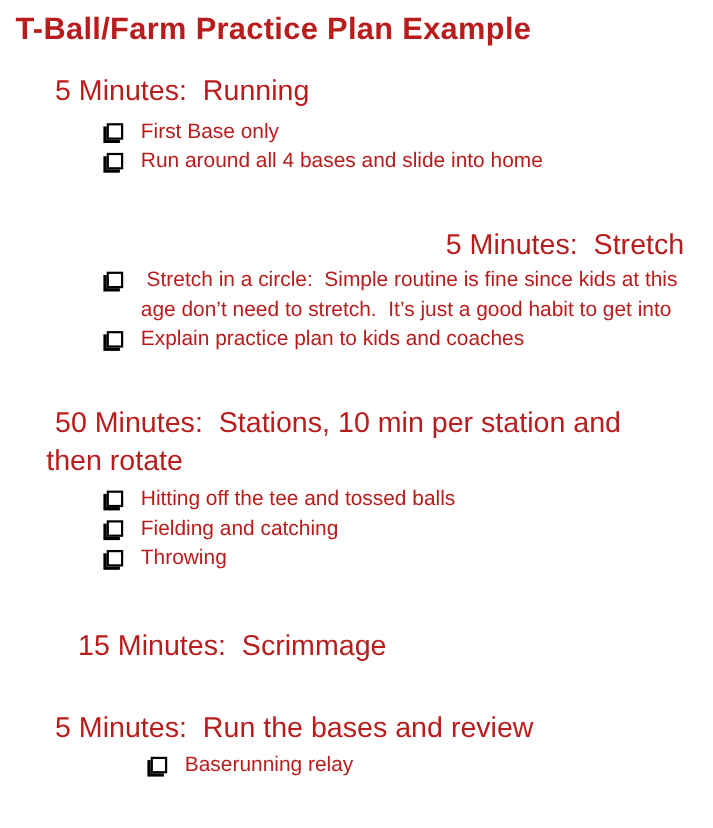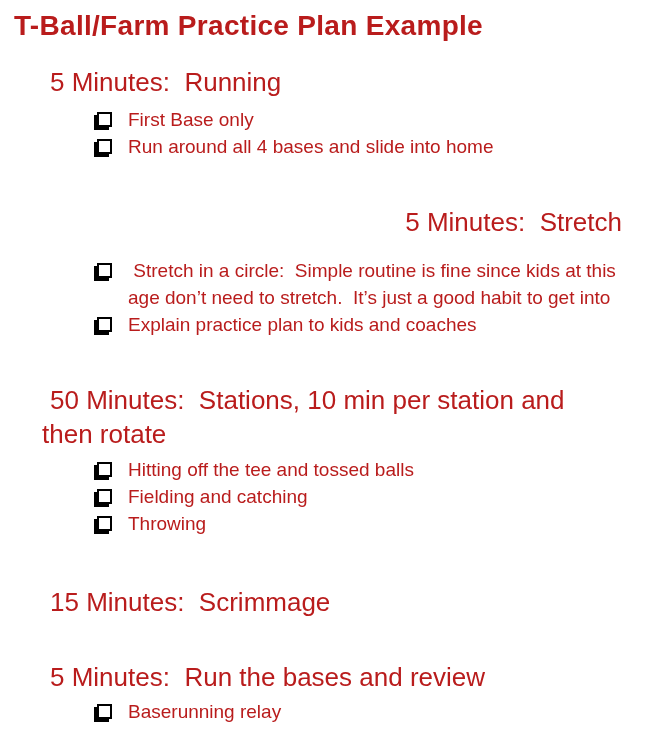--- a/index.html
+++ b/index.html
@@ -26,27 +26,27 @@
     font-size: 26px;
     line-height: 34px;
     padding-left: 42px;
     padding-right: 26px;
     text-indent: 8px;
     white-space: pre-wrap;
   }
   .s1 { margin-top: 23px; }
   .s2 { margin-top: 45px; text-align: right; }
   .s3 { margin-top: 45px; }
-  .s4 { margin-top: 48px; }
+  .s4 { margin-top: 48px; margin-left: 21px; }
   .s5 { margin-top: 41px; }
   .bullets { padding-left: 96px; }
   .b1 { margin-top: 7px; }
-  .b2 { margin-top: 18px; }
+  .b2 { margin-top: 2px; }
   .b3 { margin-top: 5px; }
-  .b5 { margin-top: 4px; }
+  .b5 { margin-top: 4px; margin-left: 40px; }
   .bullet-item {
     display: flex;
     align-items: flex-start;
     font-size: 19px;
     line-height: 27px;
   }
   .checkbox {
     flex: 0 0 auto;
     width: 11px;
     height: 11px;

